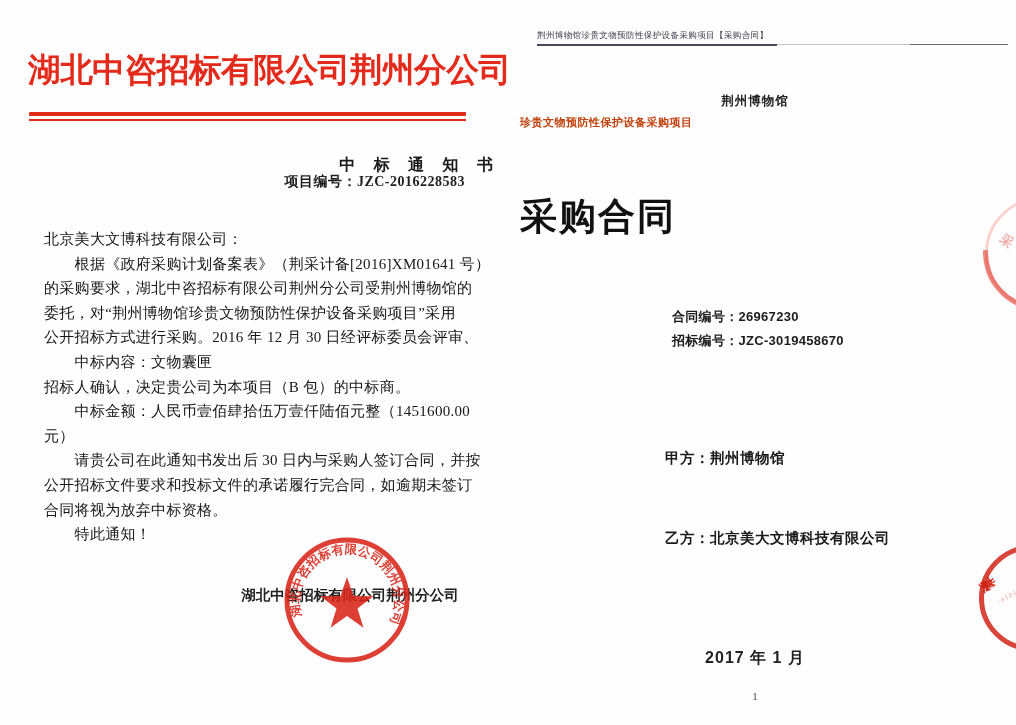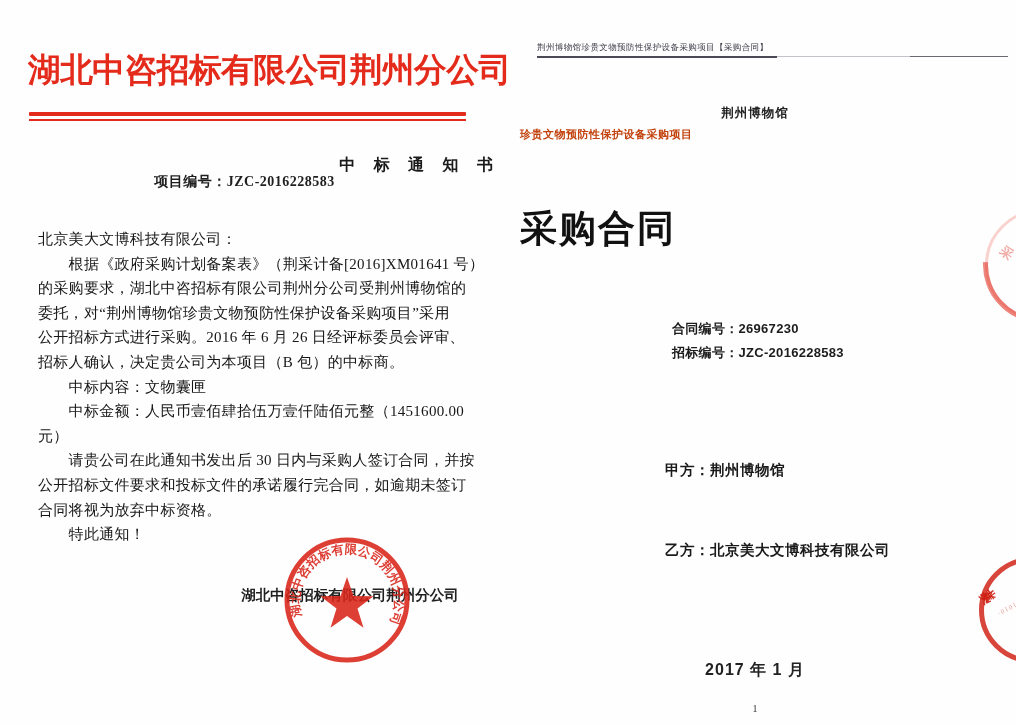--- a/index.html
+++ b/index.html
@@ -35,45 +35,45 @@
   }
   .notice-title {
     position: absolute; left: 0; top: 126px; width: 500px;
     text-align: right;
     font-family: "Liberation Sans", sans-serif;
     font-weight: bold; font-size: 16px; letter-spacing: 7px;
     color: #1a1a1a;
     margin-top: 29px;
   }
   .project-no {
-    position: absolute; left: 16px; top: 173px; width: 457px;
-    text-align: center;
+    position: absolute; left: 8px; top: 173px; width: 457px;
+    text-align: right;
     font-size: 14px; font-weight: 600; letter-spacing: 0.5px;
   }
   .notice-body {
     position: absolute; left: 38px; top: 227px; width: 438px;
     font-size: 15px; line-height: 24.6px;
     color: #161616;
   }
-  .notice-body .bodyline { white-space: nowrap; letter-spacing: 0.3px; }
+  .notice-body .bodyline { white-space: nowrap; letter-spacing: 0.3px; margin-left: 6px; }
   .sig-block {
     position: absolute; left: 190px; top: 586px; width: 320px;
     text-align: center; font-size: 14.5px; font-weight: 600;
   }
   .date-block {
     position: absolute; left: 190px; top: 616px; width: 320px;
     text-align: center; font-size: 14.5px; font-weight: 600;
   }
   .left-seal {
     position: absolute; left: 282px; top: 535px; width: 130px; height: 130px;
     opacity: 0.88;
   }
 
   
-  .right-page { position: absolute; left: 508px; top: 12px; width: 508px; height: 546px; }
+  .right-page { position: absolute; left: 508px; top: 0; width: 508px; height: 546px; }
 
   .running-head {
     position: absolute; left: 29px; top: 30px;
     font-family: "Liberation Sans", sans-serif;
     font-size: 8.5px; color: #3a3a46; letter-spacing: 0.4px;
     white-space: nowrap;
   }
   .head-rule-light { position: absolute; left: 29px; top: 44px; width: 471px; border-top: 1px solid #c2c2c8; }
   .head-rule-dark  { position: absolute; left: 29px; top: 44px; width: 240px; border-top: 2px solid #4a4a56; }
   .head-rule-cap   { position: absolute; left: 402px; top: 44px; width: 98px; border-top: 1.5px solid #6a6a74; }
@@ -163,23 +163,23 @@
     <div class="red-rule-thin"></div>
 
     <div class="notice-title">中 标 通 知 书</div>
     <div class="project-no">项目编号：JZC-2016228583</div>
 
     <div class="notice-body">
       <div class="bodyline">北京美大文博科技有限公司：</div>
       <div class="bodyline">　　根据《政府采购计划备案表》（荆采计备[2016]XM01641 号）</div>
       <div class="bodyline">的采购要求，湖北中咨招标有限公司荆州分公司受荆州博物馆的</div>
       <div class="bodyline">委托，对“荆州博物馆珍贵文物预防性保护设备采购项目”采用</div>
-      <div class="bodyline">公开招标方式进行采购。2016 年 6 月 26 日经评标委员会评审、</div>
+      <div class="bodyline">公开招标方式进行采购。2016 年 12 月 30 日经评标委员会评审、</div>
+      <div class="bodyline">　　中标内容：文物囊匣</div>
       <div class="bodyline">招标人确认，决定贵公司为本项目（B 包）的中标商。</div>
-      <div class="bodyline">　　中标内容：文物囊匣</div>
       <div class="bodyline">　　中标金额：人民币壹佰肆拾伍万壹仟陆佰元整（1451600.00</div>
       <div class="bodyline">元）</div>
       <div class="bodyline">　　请贵公司在此通知书发出后 30 日内与采购人签订合同，并按</div>
       <div class="bodyline">公开招标文件要求和投标文件的承诺履行完合同，如逾期未签订</div>
       <div class="bodyline">合同将视为放弃中标资格。</div>
       <div class="bodyline">　　特此通知！</div>
     </div>
 
     <div class="sig-block">湖北中咨招标有限公司荆州分公司</div>
 
@@ -199,21 +199,21 @@
     <div class="head-rule-light"></div>
     <div class="head-rule-dark"></div>
     <div class="head-rule-cap"></div>
 
     <div class="org-name">荆州博物馆</div>
     <div class="project-name">珍贵文物预防性保护设备采购项目</div>
 
     <div class="contract-title">采购合同</div>
 
     <div class="contract-no">合同编号：26967230</div>
-    <div class="bid-no">招标编号：JZC-2016228583</div>
+    <div class="bid-no">招标编号：JZC-3019458670</div>
 
     <div class="party-a">甲方：荆州博物馆</div>
     <div class="party-b">乙方：北京美大文博科技有限公司</div>
 
     <div class="cover-date">2017 年 1 月</div>
     <div class="page-number">1</div>
 
     <div class="seal-frag-top">
       <div class="frag-arc"></div>
       <div class="frag-char">采</div>

